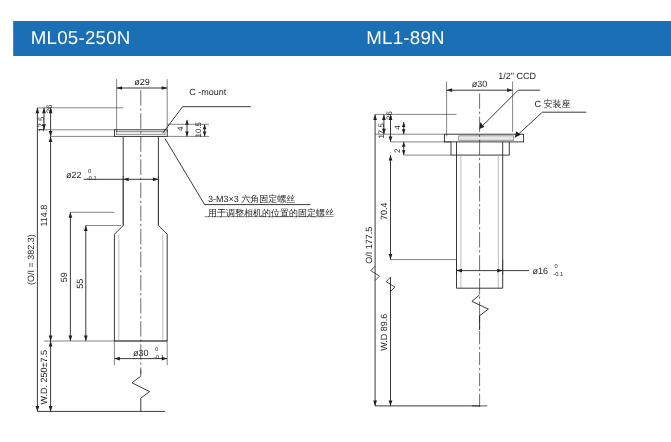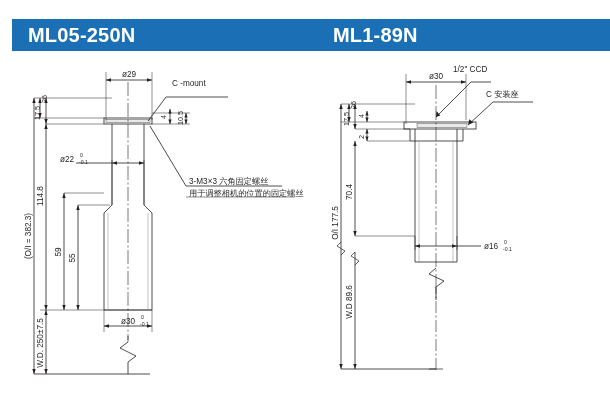--- a/index.html
+++ b/index.html
@@ -33,22 +33,22 @@
     background: #1a6fb5;
     border-radius: 0 16px 16px 0;
     box-sizing: border-box;
     display: flex;
     align-items: center;
   }
   #panel-left .title-bar  { width: 320px; }
   #panel-right .title-bar { width: 310px; }
   .title-text {
     color: #ffffff;
-    font-size: 20px;
-    font-weight: bold;
+    font-size: 17px;
+    font-weight: normal;
     letter-spacing: 0.2px;
     margin-left: 16px;
     white-space: nowrap;
   }
 
   .dwg {
     position: absolute;
     left: 0;
     top: 0;
     width: 305px;

